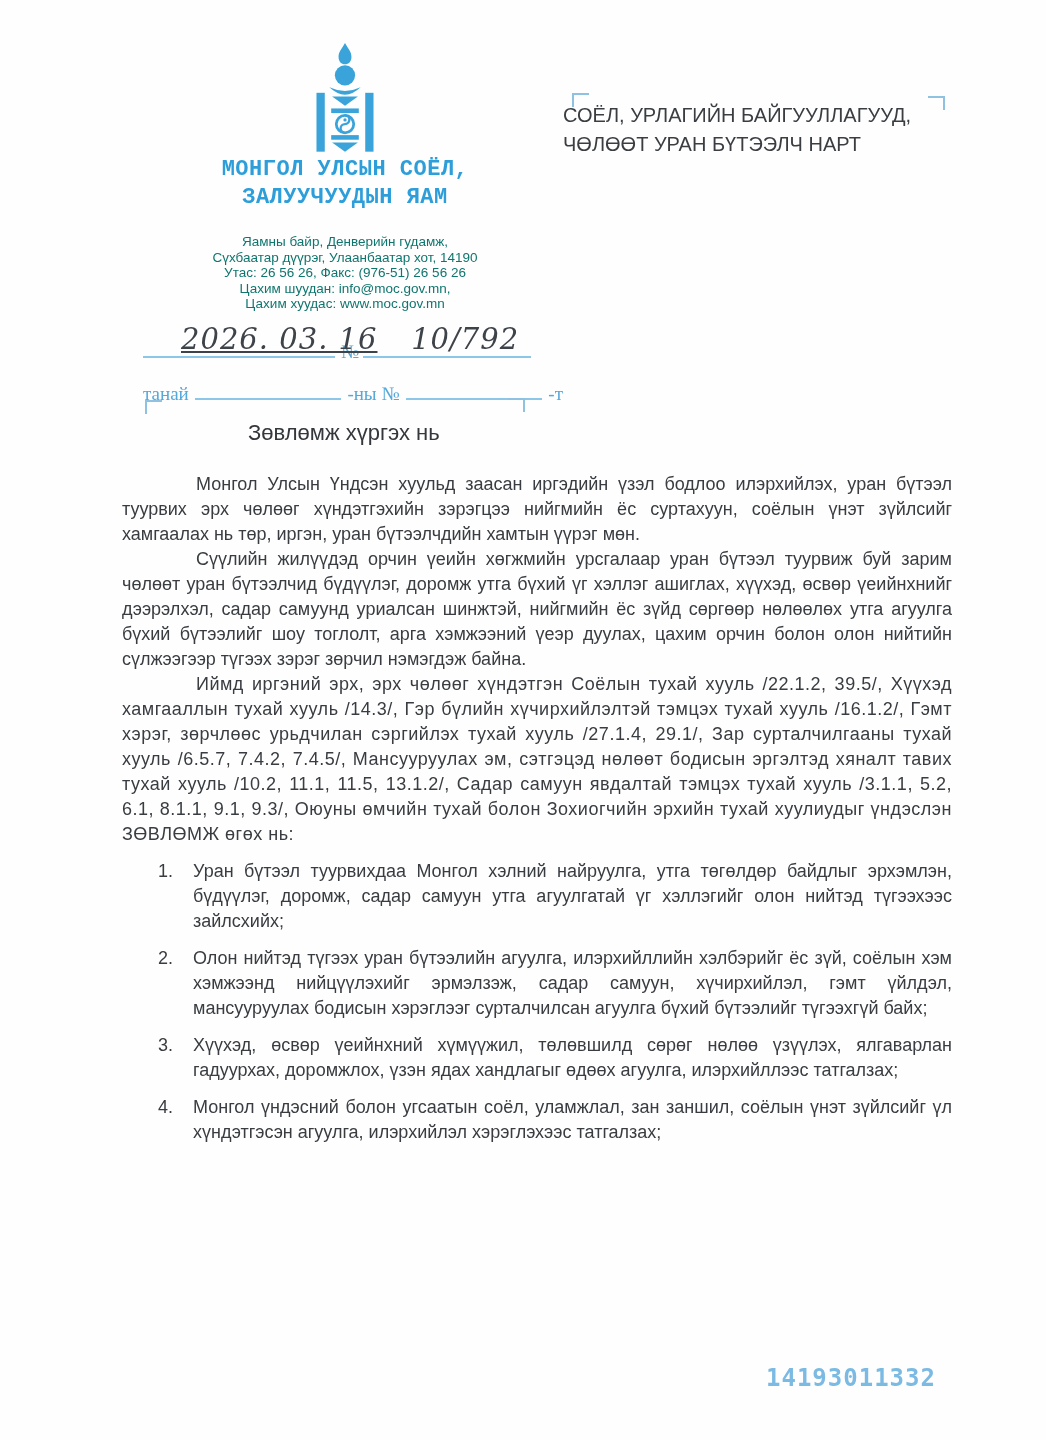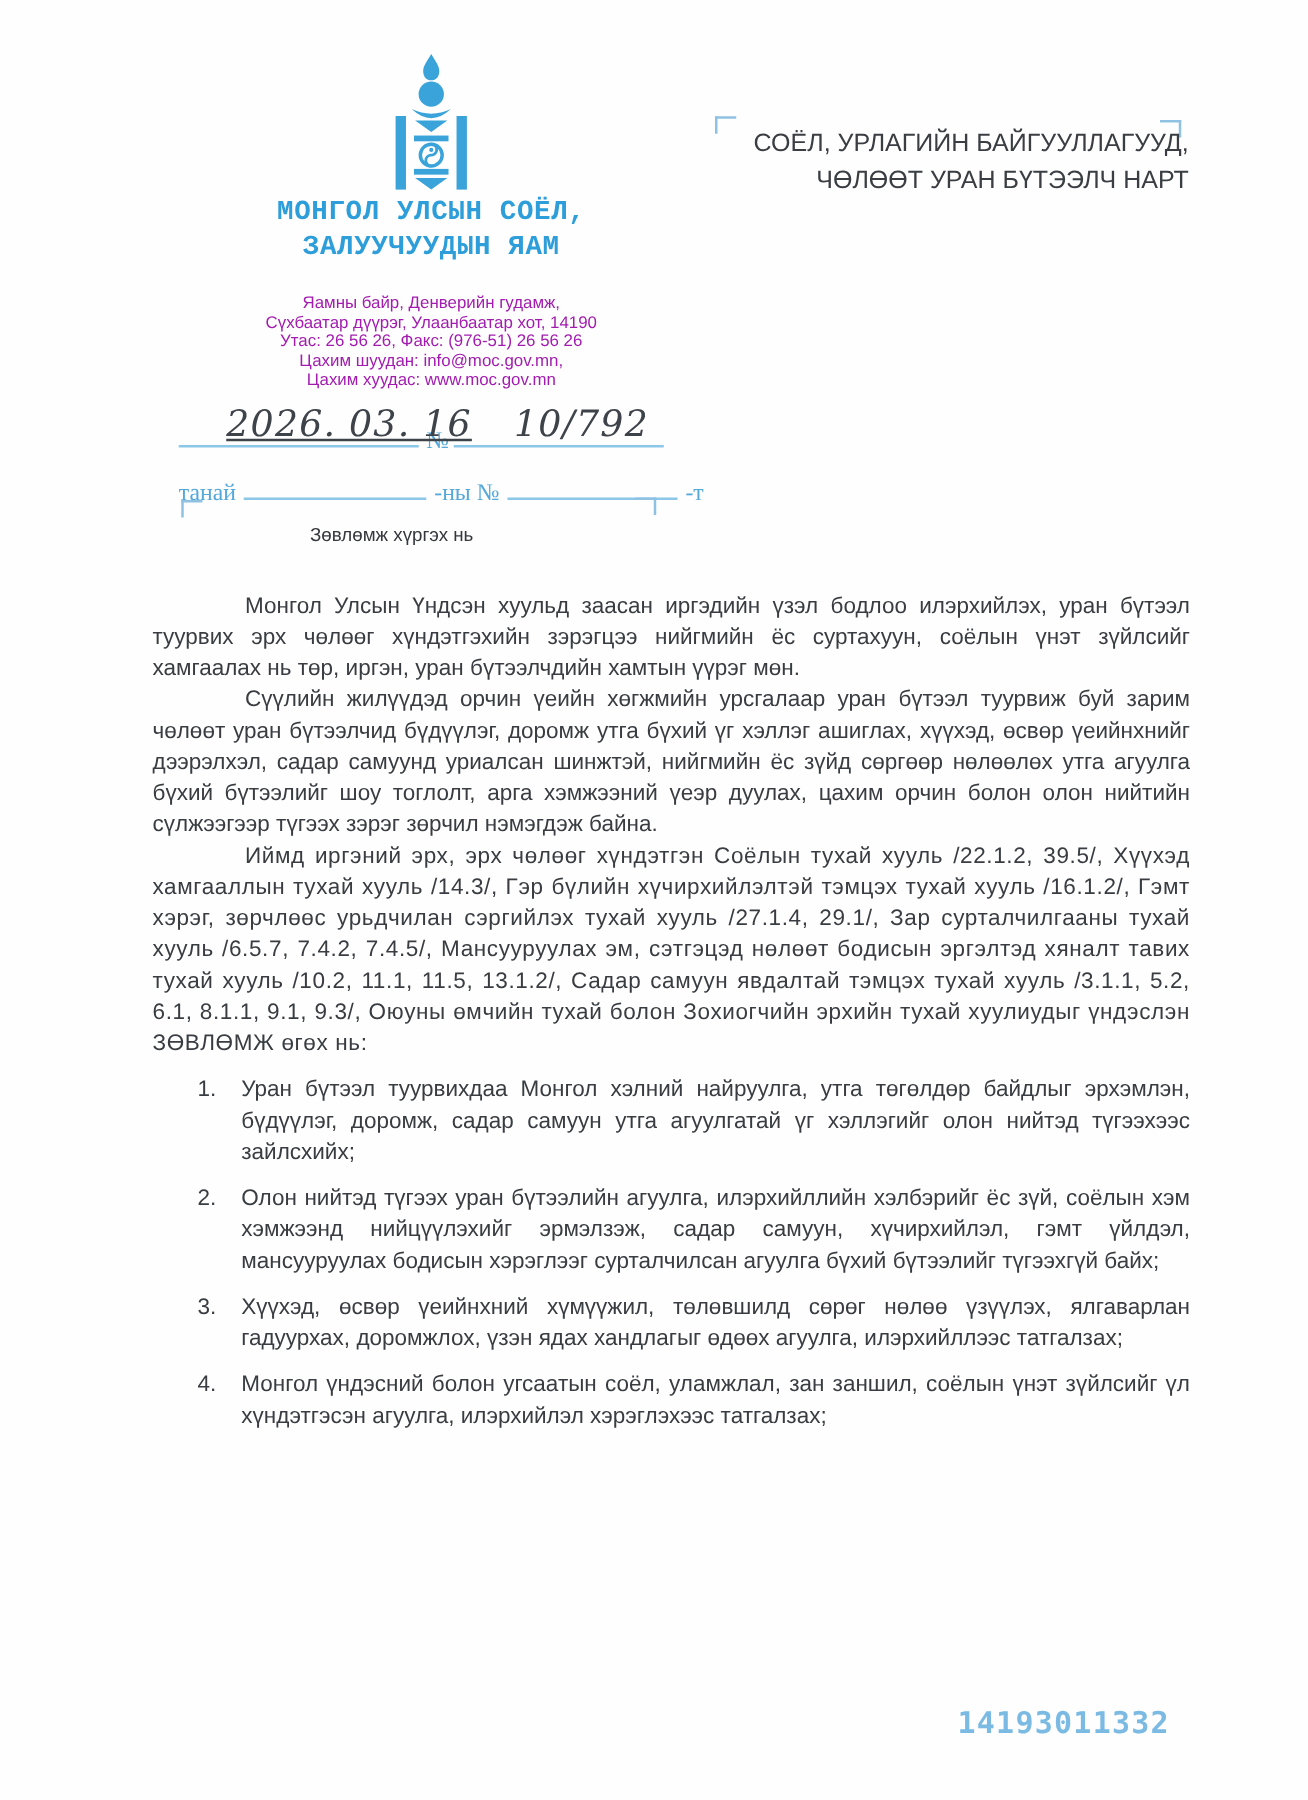--- a/index.html
+++ b/index.html
@@ -10,25 +10,25 @@
   }
   
   .logo{position:absolute;left:299px;top:42px;width:92px;height:120px;}
   .ministry-name{
     position:absolute;left:140px;top:156px;width:410px;text-align:center;
     font-family:Liberation Mono, monospace;font-weight:bold;
     font-size:22px;line-height:28px;color:#2d9ed9;letter-spacing:0.5px;
   }
   .address{
     position:absolute;left:140px;top:234px;width:410px;text-align:center;
-    font-size:13.5px;line-height:15.5px;color:#a21caf;
+    font-size:13.5px;line-height:15.5px;color:#0f766e;
   }
   
   .recipient{
-    position:absolute;left:563px;top:101px;width:388px;text-align:right;
+    position:absolute;left:563px;top:101px;width:388px;text-align:left;
     font-size:20px;line-height:29px;color:#3a3e42;
   }
   .bk{position:absolute;width:15px;height:12px;}
   .bk-tl{border-top:2px solid #8fc2e2;border-left:2px solid #8fc2e2;}
   .bk-tr{border-top:2px solid #8fc2e2;border-right:2px solid #8fc2e2;}
   .bk-rec-l{left:572px;top:93px;}
   .bk-rec-r{left:928px;top:96px;}
   .bk-win-l{left:145px;top:400px;}
   .bk-win-r{left:508px;top:398px;}
   
@@ -46,21 +46,21 @@
   .rl-b{width:140px;margin:0 6px;}
   .hand{
     position:absolute;bottom:0px;white-space:nowrap;
     font-family:"DejaVu Serif", serif;font-style:italic;
     font-size:29px;color:#3e434a;letter-spacing:1px;
   }
   .hand-date{left:38px;text-decoration:underline;}
   .hand-num{left:48px;}
   .no-sign{margin-left:6px;}
   
-  .title{position:absolute;left:248px;top:420px;font-size:15px;color:#34383c;}
+  .title{position:absolute;left:248px;top:420px;font-size:22px;color:#34383c;}
   .body{
     position:absolute;left:122px;top:472px;width:830px;
     font-size:18px;line-height:25px;text-align:justify;color:#393d41;
   }
   .body p{margin:0;text-indent:74px;}
   .advice-list{margin:10px 0 0 0;padding:0;list-style:none;}
   .advice-list li{position:relative;padding-left:71px;margin-top:12px;text-align:justify;}
   .advice-list .num{position:absolute;left:36px;top:0;text-indent:0;}
   .caps{letter-spacing:0.5px;}
   

